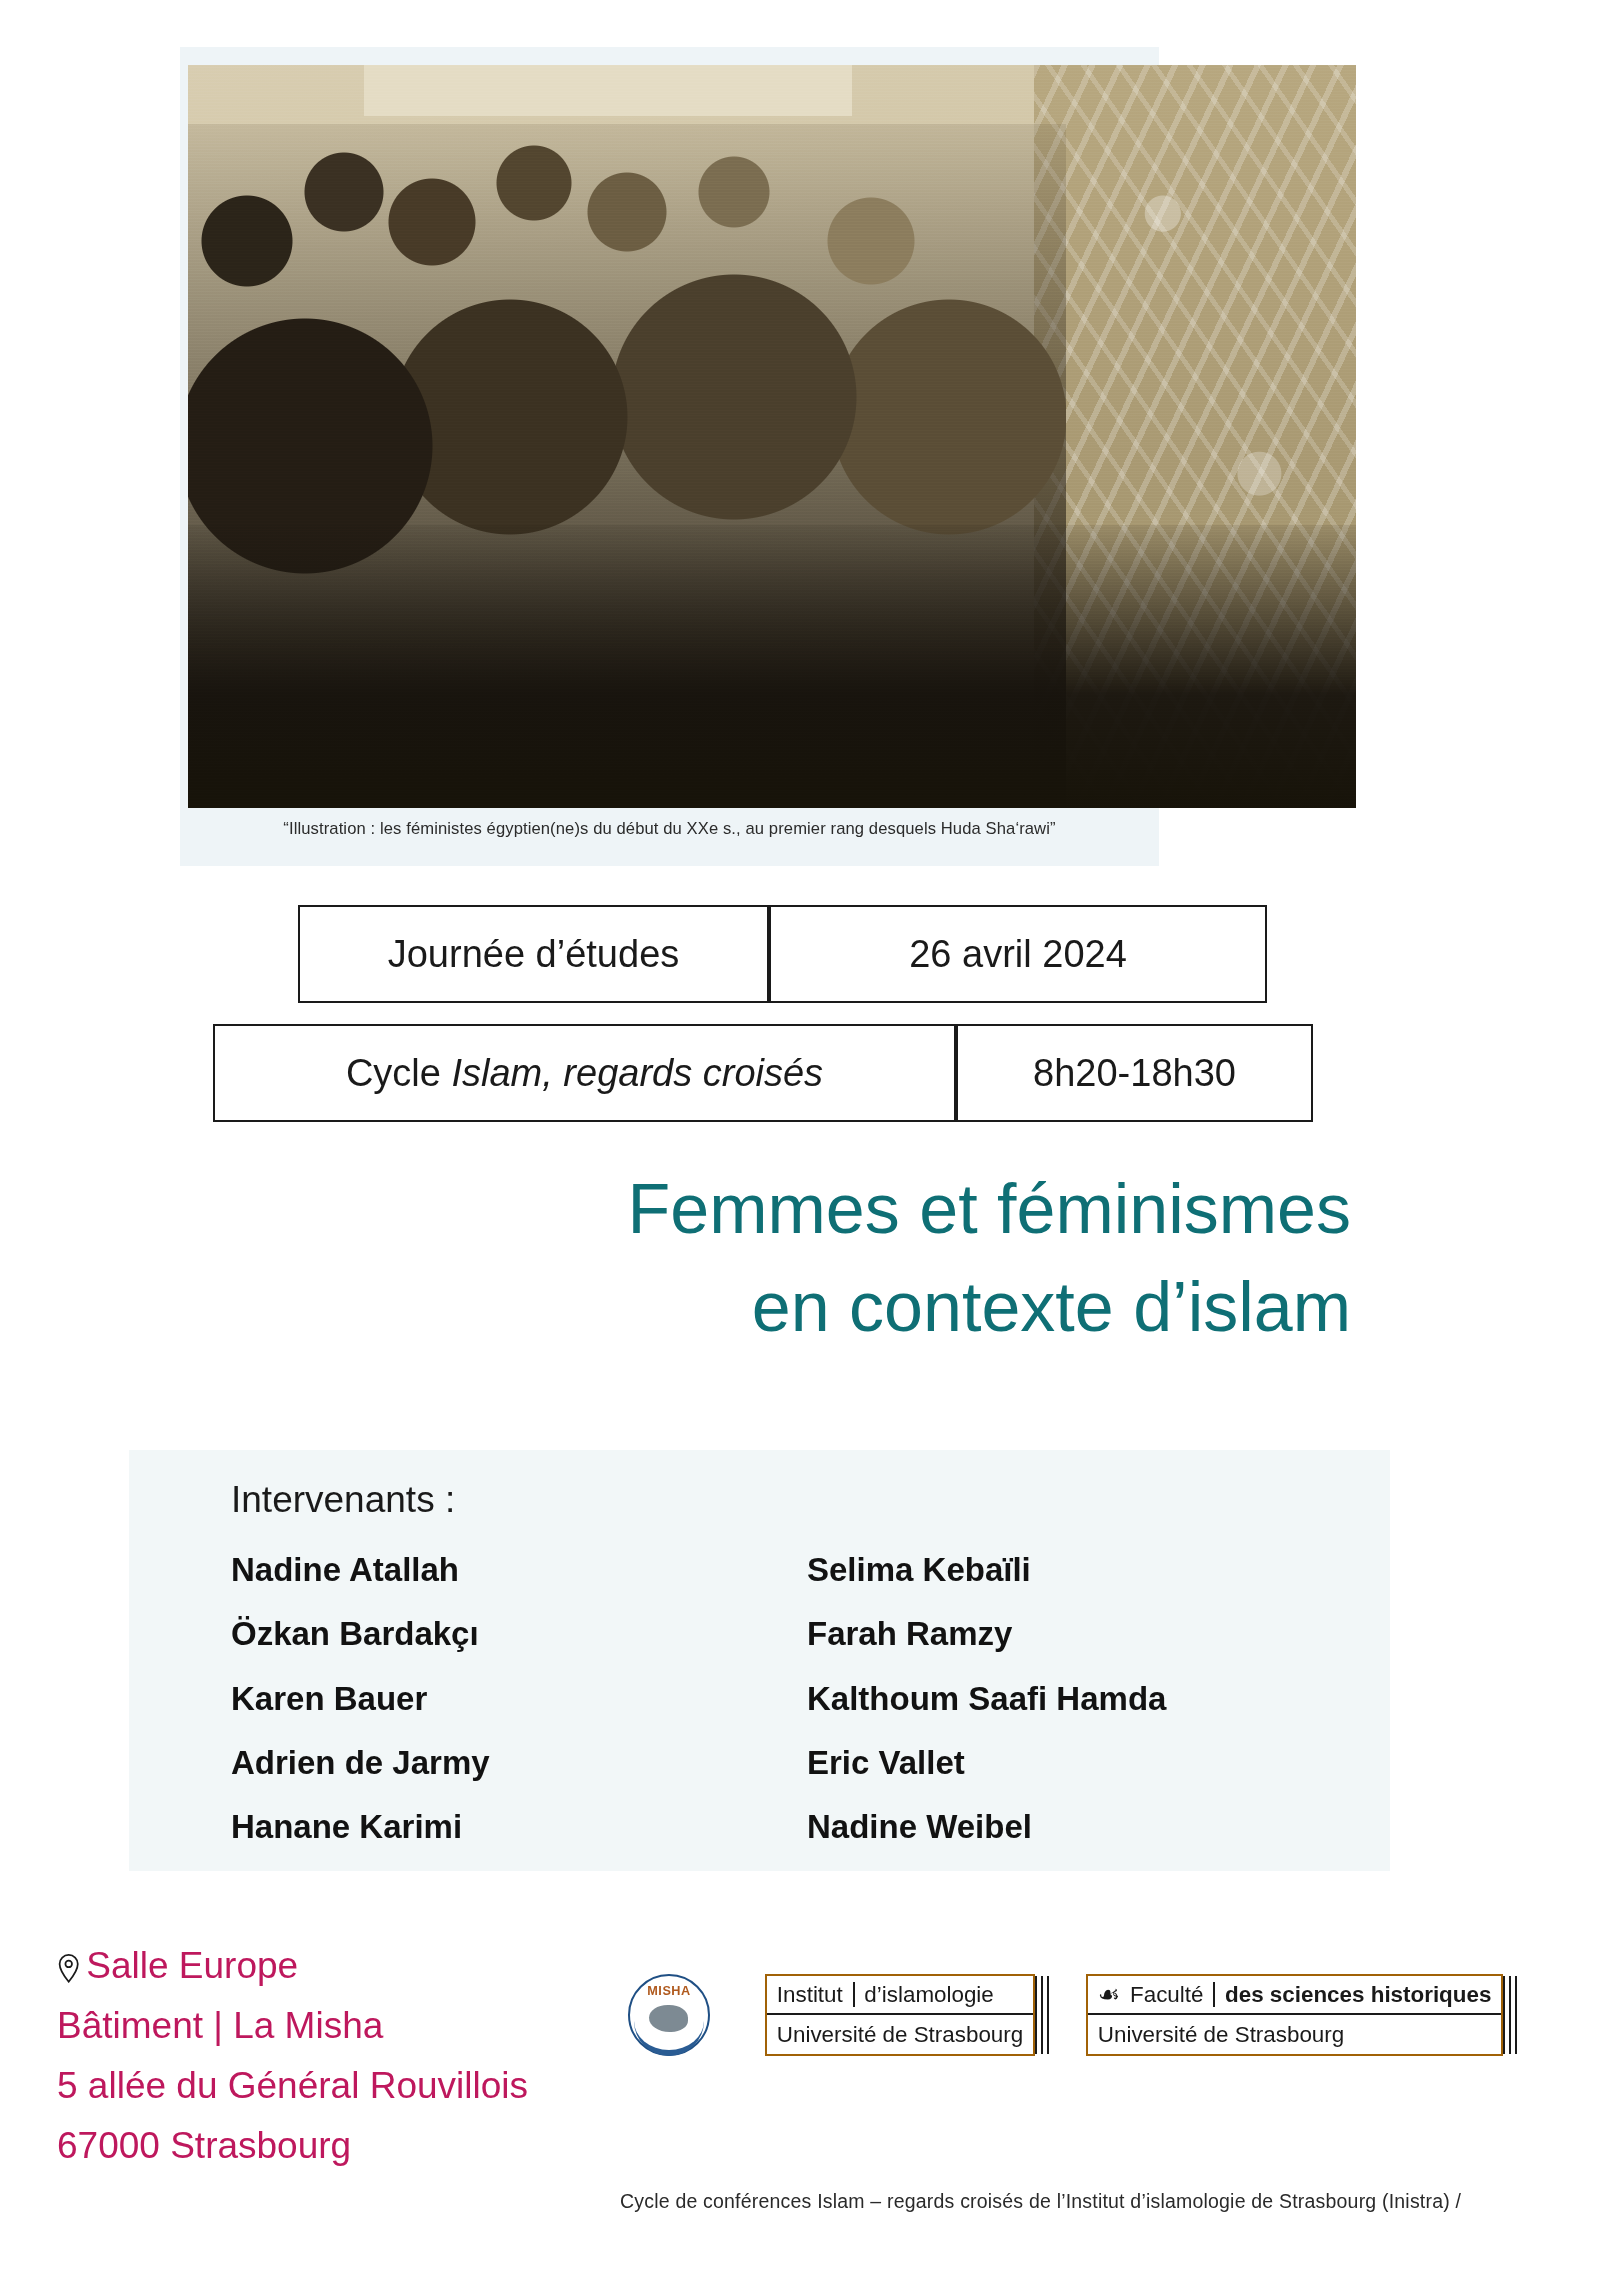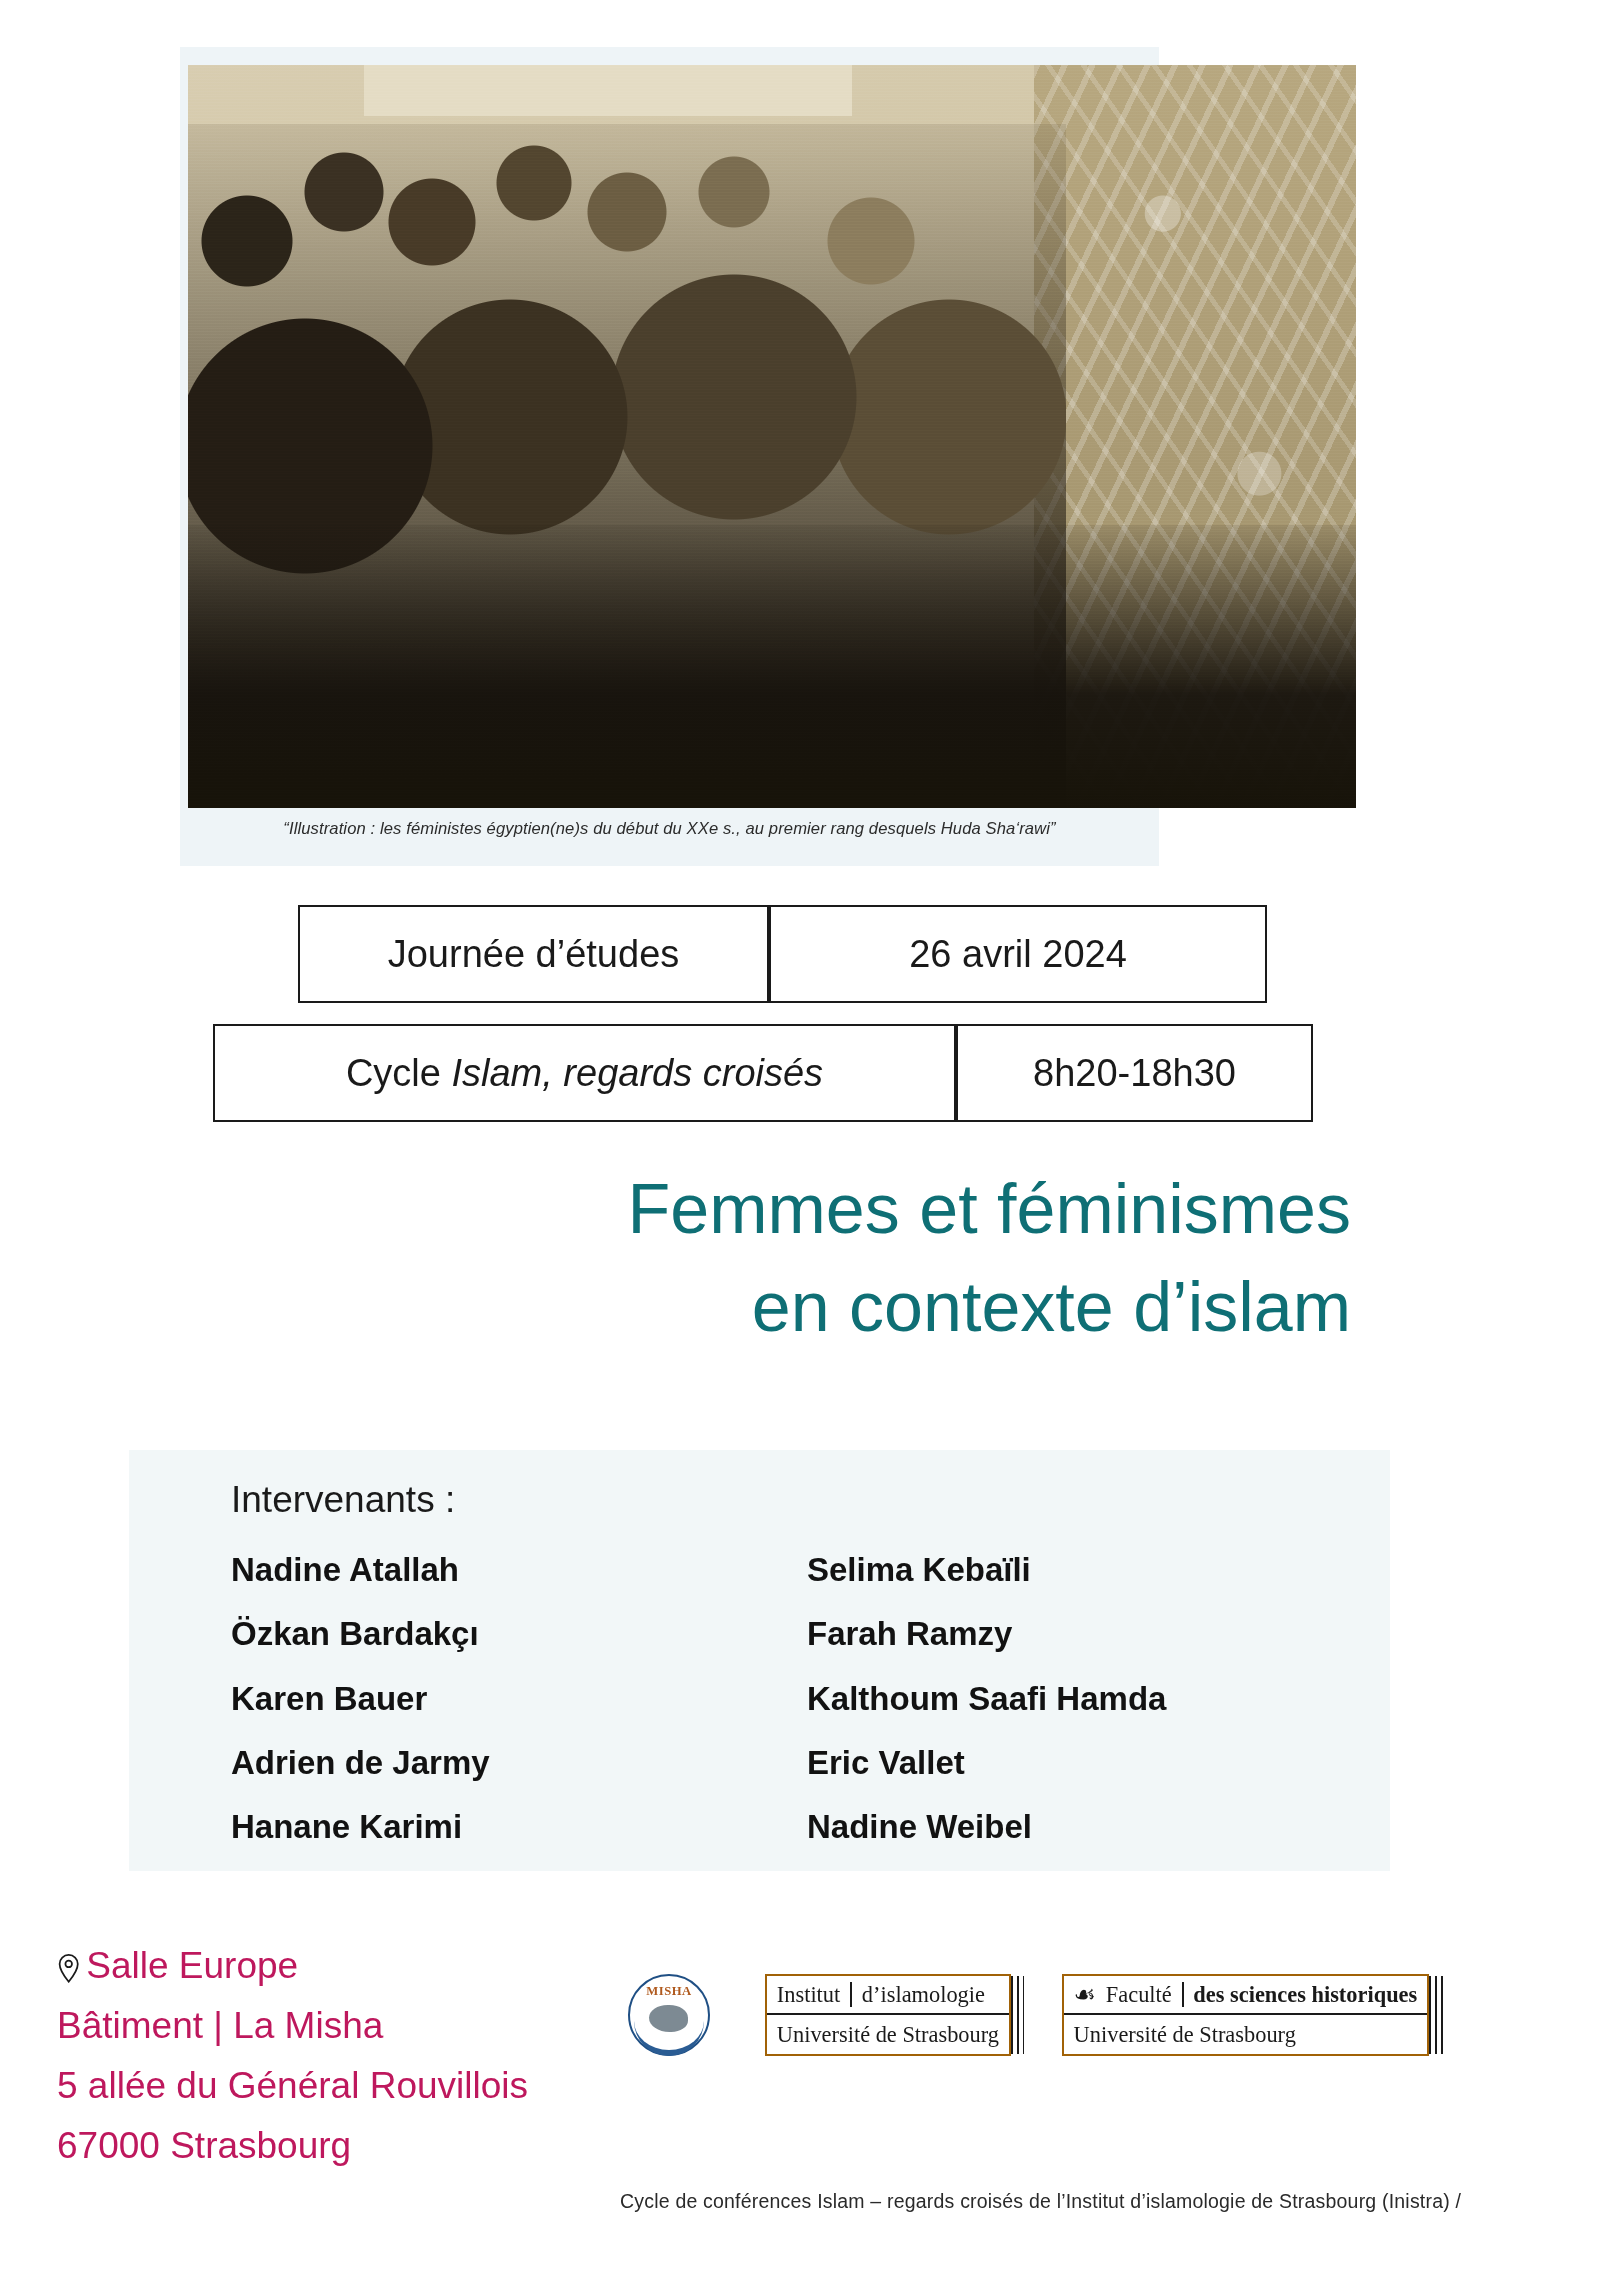--- a/index.html
+++ b/index.html
@@ -17,21 +17,20 @@
   }
 
   
   .photo-wrap {
     position: absolute;
     left: 180px;
     top: 47px;
     width: 979px;
     height: 819px;
     background: #eef4f7;
-    font-style: italic;
   }
   .photo {
     position: absolute;
     left: 7.8px;
     top: 17.6px;
     width: 1168px;
     height: 743px;
     background: linear-gradient(170deg, #d8cdb0 0%, #cfc3a3 40%, #bdb08e 100%);
     overflow: hidden;
   }
@@ -188,21 +187,20 @@
   }
 
   
   .logos {
     position: absolute;
     left: 624px;
     top: 1970px;
     display: flex;
     align-items: center;
     gap: 51px;
-    font-family: Liberation Serif, serif;
   }
   .misha-logo {
     width: 90px;
     height: 90px;
     position: relative;
   }
   .misha-logo .ring {
     position: absolute;
     inset: 3.9px;
     border: 2.9px solid #1f4f84;

